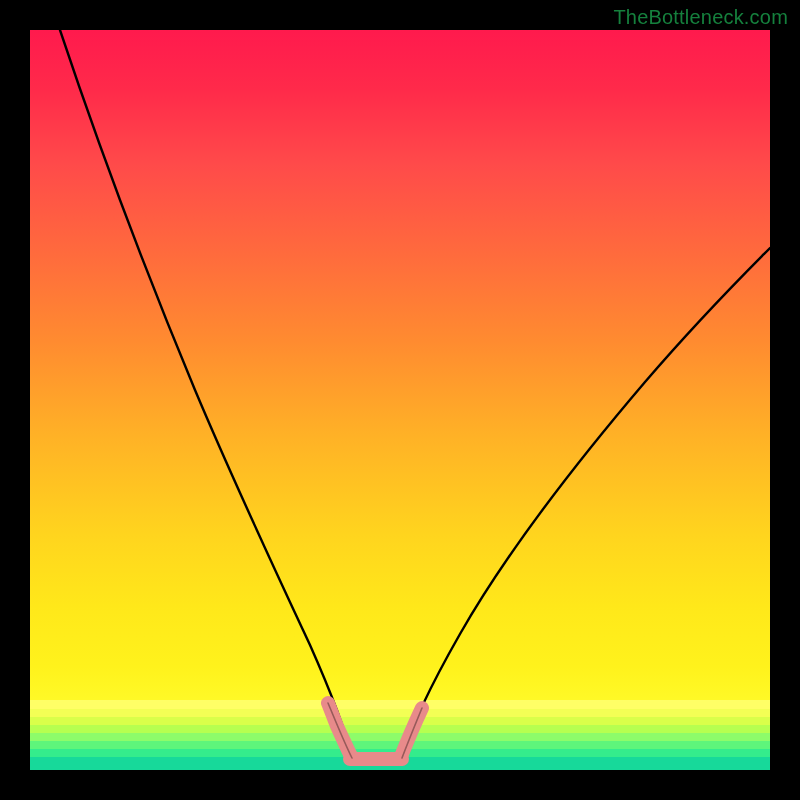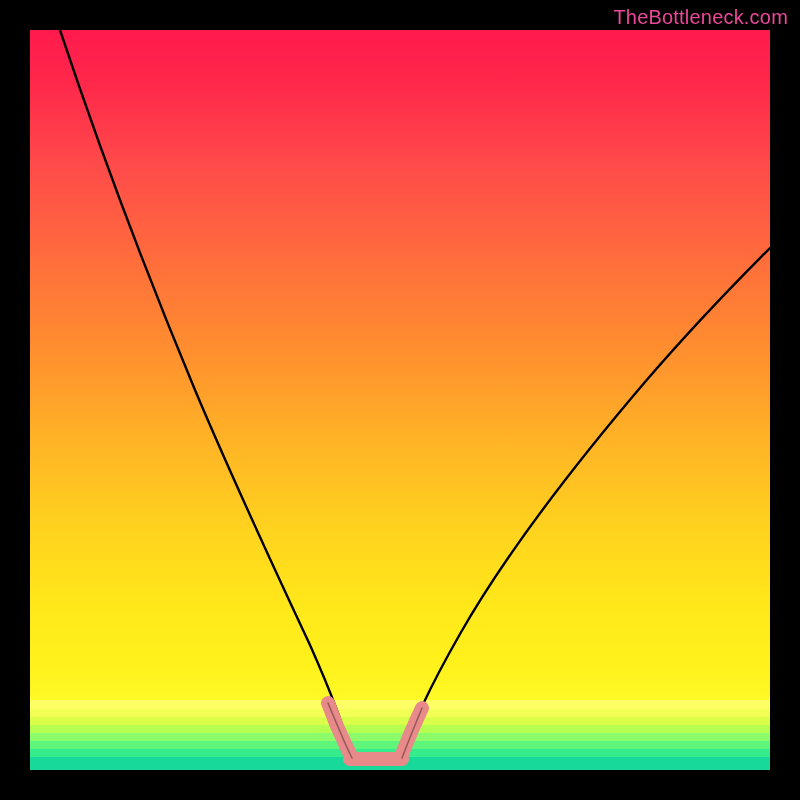--- a/index.html
+++ b/index.html
@@ -59,21 +59,21 @@
     display: flex;
     flex-direction: column;
   }
   .bands div {
     width: 100%;
   }
   .watermark {
     position: absolute;
     top: 6px;
     right: 12px;
-    color: #ec4899;
+    color: #15803d;
     font-size: 20px;
     letter-spacing: 0.2px;
     user-select: none;
     margin-left: 37px;
   }
   svg.curves {
     position: absolute;
     left: 0;
     top: 0;
     width: 740px;

